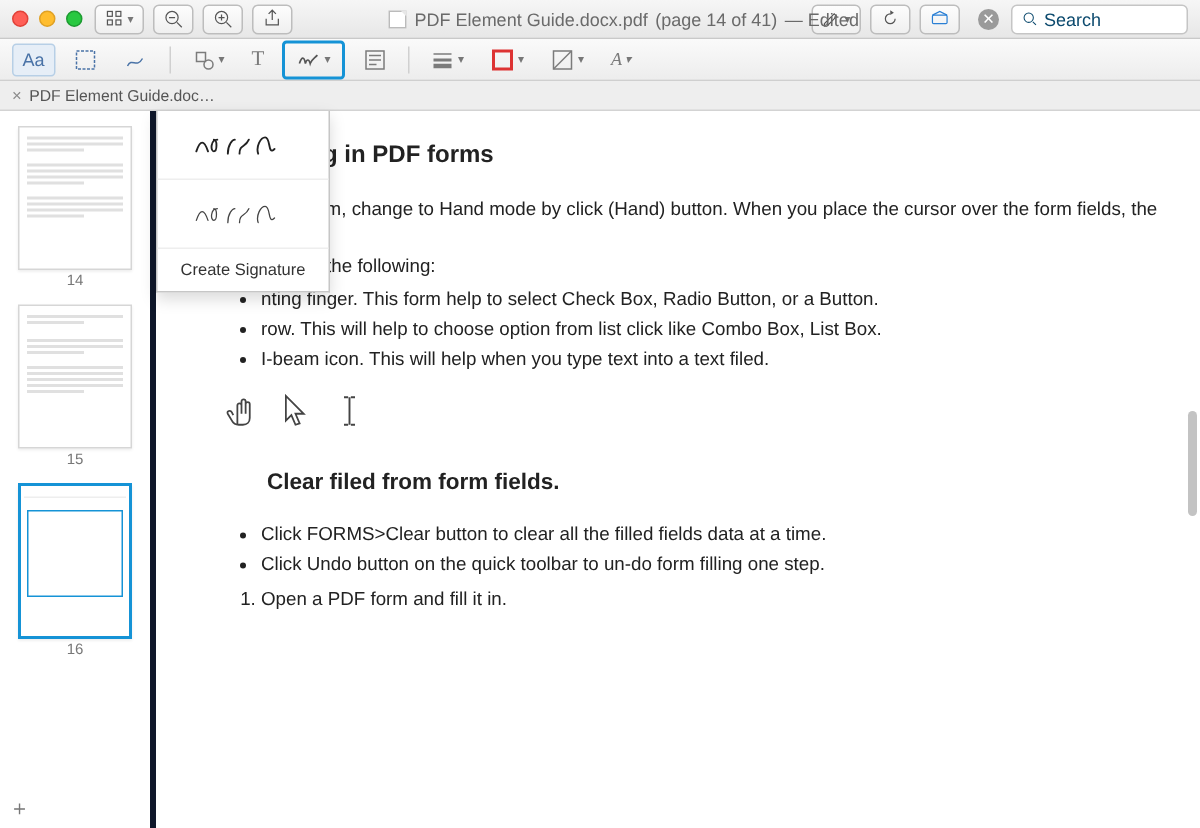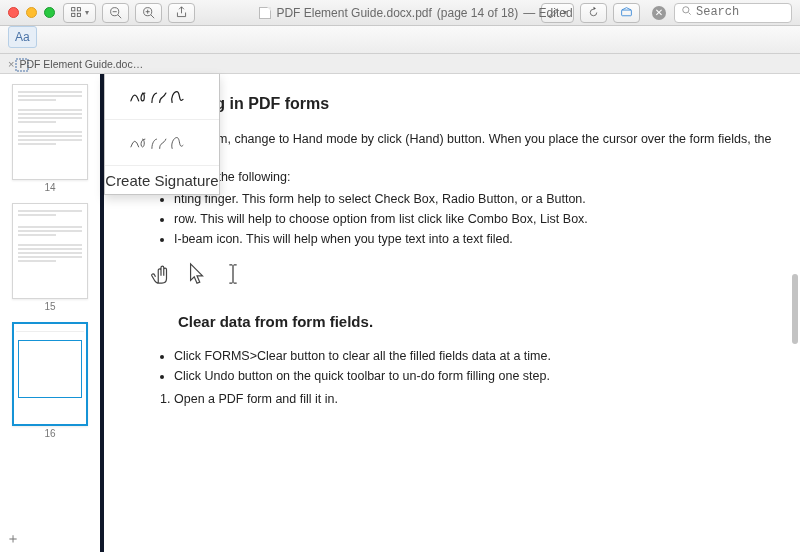--- a/index.html
+++ b/index.html
@@ -11,23 +11,23 @@
   .dot.yellow{background:#ffbd2e;border:1px solid #e0a124;}
   .dot.green{background:#28c840;border:1px solid #1d9b31;}
   .tb-group{display:flex; gap:6px; align-items:center;}
   .tb-btn{border:1px solid #bdbdbd; background:linear-gradient(#fdfdfd,#efefef); border-radius:4px; padding:2px 6px; min-width:26px; height:20px; display:flex; align-items:center; justify-content:center; color:#555;}
   .tb-btn svg{width:13px;height:13px;display:block;}
   .title-center{position:absolute; left:0; right:0; text-align:center; font-size:12px; color:#6a6a6a; pointer-events:none; display:flex; justify-content:center; align-items:center; gap:5px;margin-left:32px;}
   .title-center .doc-icon{width:12px;height:12px;background:#fff;border:1px solid #bbb;position:relative;}
   .title-center .doc-icon:after{content:"";position:absolute;top:-1px;right:-1px;border-top:4px solid #e7e7e7;border-left:4px solid transparent;}
   .tb-spacer{flex:1;}
   .close-gray{width:14px;height:14px;border-radius:50%;background:#9a9a9a;color:#fff;display:flex;align-items:center;justify-content:center;font-size:10px;margin-left:4px;}
-  .search-field{display:flex;align-items:flex-start;border:1px solid #c5c5c5;border-radius:4px;background:#fff;padding:1px 6px;width:118px;height:20px;color:#737373;font-family:Liberation Mono, monospace;}
+  .search-field{display:flex;align-items:center;border:1px solid #c5c5c5;border-radius:4px;background:#fff;padding:1px 6px;width:118px;height:20px;color:#0c4a6e;}
   .search-field svg{width:11px;height:11px;margin-right:4px;}
-  .toolbar2{height:28px;background:linear-gradient(#fafafa,#ededed);border-bottom:1px solid #cfcfcf;display:flex;align-items:flex-start;padding:0 8px;gap:6px;flex-direction:column;}
+  .toolbar2{height:28px;background:linear-gradient(#fafafa,#ededed);border-bottom:1px solid #cfcfcf;display:flex;align-items:center;padding:0 8px;gap:6px;}
   .t2{border:0;background:transparent;padding:3px 6px;height:22px;display:flex;align-items:center;justify-content:center;color:#4a73a7;border-radius:3px;}
   .t2 svg{width:16px;height:16px;}
   .t2.gray{color:#7b7b7b;}
   .sep{width:1px;height:18px;background:#d0d0d0;margin:0 2px;}
   .caret{font-size:8px;color:#777;margin-left:2px;}
   .highlight-box{border:2px solid #1593d6;border-radius:3px;padding:0 2px;}
   .tab-strip{height:20px;background:#eeeeee;border-bottom:1px solid #d3d3d3;display:flex;align-items:center;padding-left:4px;}
   .breadcrumb{font-size:10.5px;color:#555;padding:1px 8px 1px 4px;display:flex;align-items:center;gap:3px;}
   .bc-x{color:#8a8a8a;font-size:11px;margin-right:2px;}
   .main{display:flex;height:calc(552px - 26px - 28px - 20px);position:relative;}
@@ -39,21 +39,21 @@
   .thumb.sel{border:2px solid #1593d6;}
   .sel-inner{border:1px solid #1593d6;margin:6px 2px 0;height:58px;}
   .pg-num{font-size:10px;color:#777;text-align:center;margin-bottom:10px;}
   .add-btn{position:absolute;bottom:4px;left:6px;color:#777;font-size:14px;}
   .content-wrap{flex:1;position:relative;overflow:hidden;background:#fff;}
   .vscroll{position:absolute;right:2px;top:200px;width:6px;height:70px;background:#c3c3c3;border-radius:3px;}
   .vscroll2{position:absolute;left:132px;top:203px;width:6px;height:65px;background:#cfcfcf;border-radius:3px;}
   .sig-popover{position:absolute;left:104px;top:0;width:116px;background:#fff;border:1px solid #c6c6c6;border-top:0;box-shadow:0 4px 10px rgba(0,0,0,.15);z-index:5;}
   .sig-item{height:46px;display:flex;align-items:center;justify-content:center;border-bottom:1px solid #eee;}
   .sig-item svg{width:70px;height:26px;}
-  .sig-create{height:28px;display:flex;align-items:center;justify-content:center;font-size:15px;color:#333;}
+  .sig-create{height:28px;display:flex;align-items:center;justify-content:center;font-size:11px;color:#333;}
   .doc{padding:12px 26px 12px 36px;font-size:12.5px;color:#222;line-height:1.5;}
   .doc h2{font-size:16px;font-weight:700;margin:6px 0 14px;}
   .doc h3{font-size:15px;font-weight:700;margin:24px 0 14px 38px;}
   .bullets{list-style:disc;padding-left:34px;margin:4px 0;}
   .bullets li{margin:1px 0;}
   .ol{padding-left:34px;margin:4px 0;}
   .ol li{margin:1px 0;}
   .cursor-row{margin:12px 0 14px 10px;display:flex;gap:14px;align-items:center;}
   .cursor-row svg{width:22px;height:26px;color:#444;}
   em.i{font-style:italic;}
@@ -94,21 +94,21 @@
       </div>
     <div class="tb-btn">
         <svg viewBox="0 0 16 16">
           <path d="M8 1v8M5 4l3-3 3 3M3 8v5h10V8" fill="none" stroke="currentColor"></path>
         </svg>
       </div>
   </div>
   <div class="title-center">
     <span class="doc-icon"></span>
     <span>PDF Element Guide.docx.pdf</span>
-    <span>(page 14 of 18)</span>
+    <span>(page 14 of 41)</span>
     <span>— Edited</span>
   </div>
   <div class="tb-spacer"></div>
   <div class="tb-group">
     <div class="tb-btn">
         <svg viewBox="0 0 16 16">
           <path d="M2 12l8-8 2 2-8 8H2v-2z" fill="none" stroke="currentColor"></path>
         </svg>
         <span class="caret">▾</span>
       </div>
@@ -280,21 +280,21 @@
         <svg viewBox="0 0 24 28">
             <path d="M9 24V10c0-2 3-2 3 0v6-9c0-2 3-2 3 0v9-7c0-2 3-2 3 0v10c0 3-2 5-5 5h-3c-2 0-4-1-5-3l-3-5c-1-2 2-3 3-1l1 2" fill="none" stroke="currentColor" stroke-width="1.3"></path>
           </svg>
         <svg viewBox="0 0 24 28">
             <path d="M5 3l0 18 4-4 3 7 3-1-3-7 6 0z" fill="none" stroke="currentColor" stroke-width="1.3"></path>
           </svg>
         <svg viewBox="0 0 24 28">
             <path d="M8 4h3m2 0h3M12 4v20M8 24h3m2 0h3" fill="none" stroke="currentColor" stroke-width="1.4"></path>
           </svg>
       </div>
-      <h3>Clear data from form fields.</h3>
+      <h3>Clear filed from form fields.</h3>
       <ul class="bullets">
         <li>Click FORMS&gt;Clear button to clear all the filled fields data at a time.</li>
         <li>Click Undo button on the quick toolbar to un-do form filling one step.</li>
       </ul>
       <ol class="ol">
         <li>Open a PDF form and fill it in.</li>
 
       </ol>
     </div>
     <div class="vscroll"></div>

